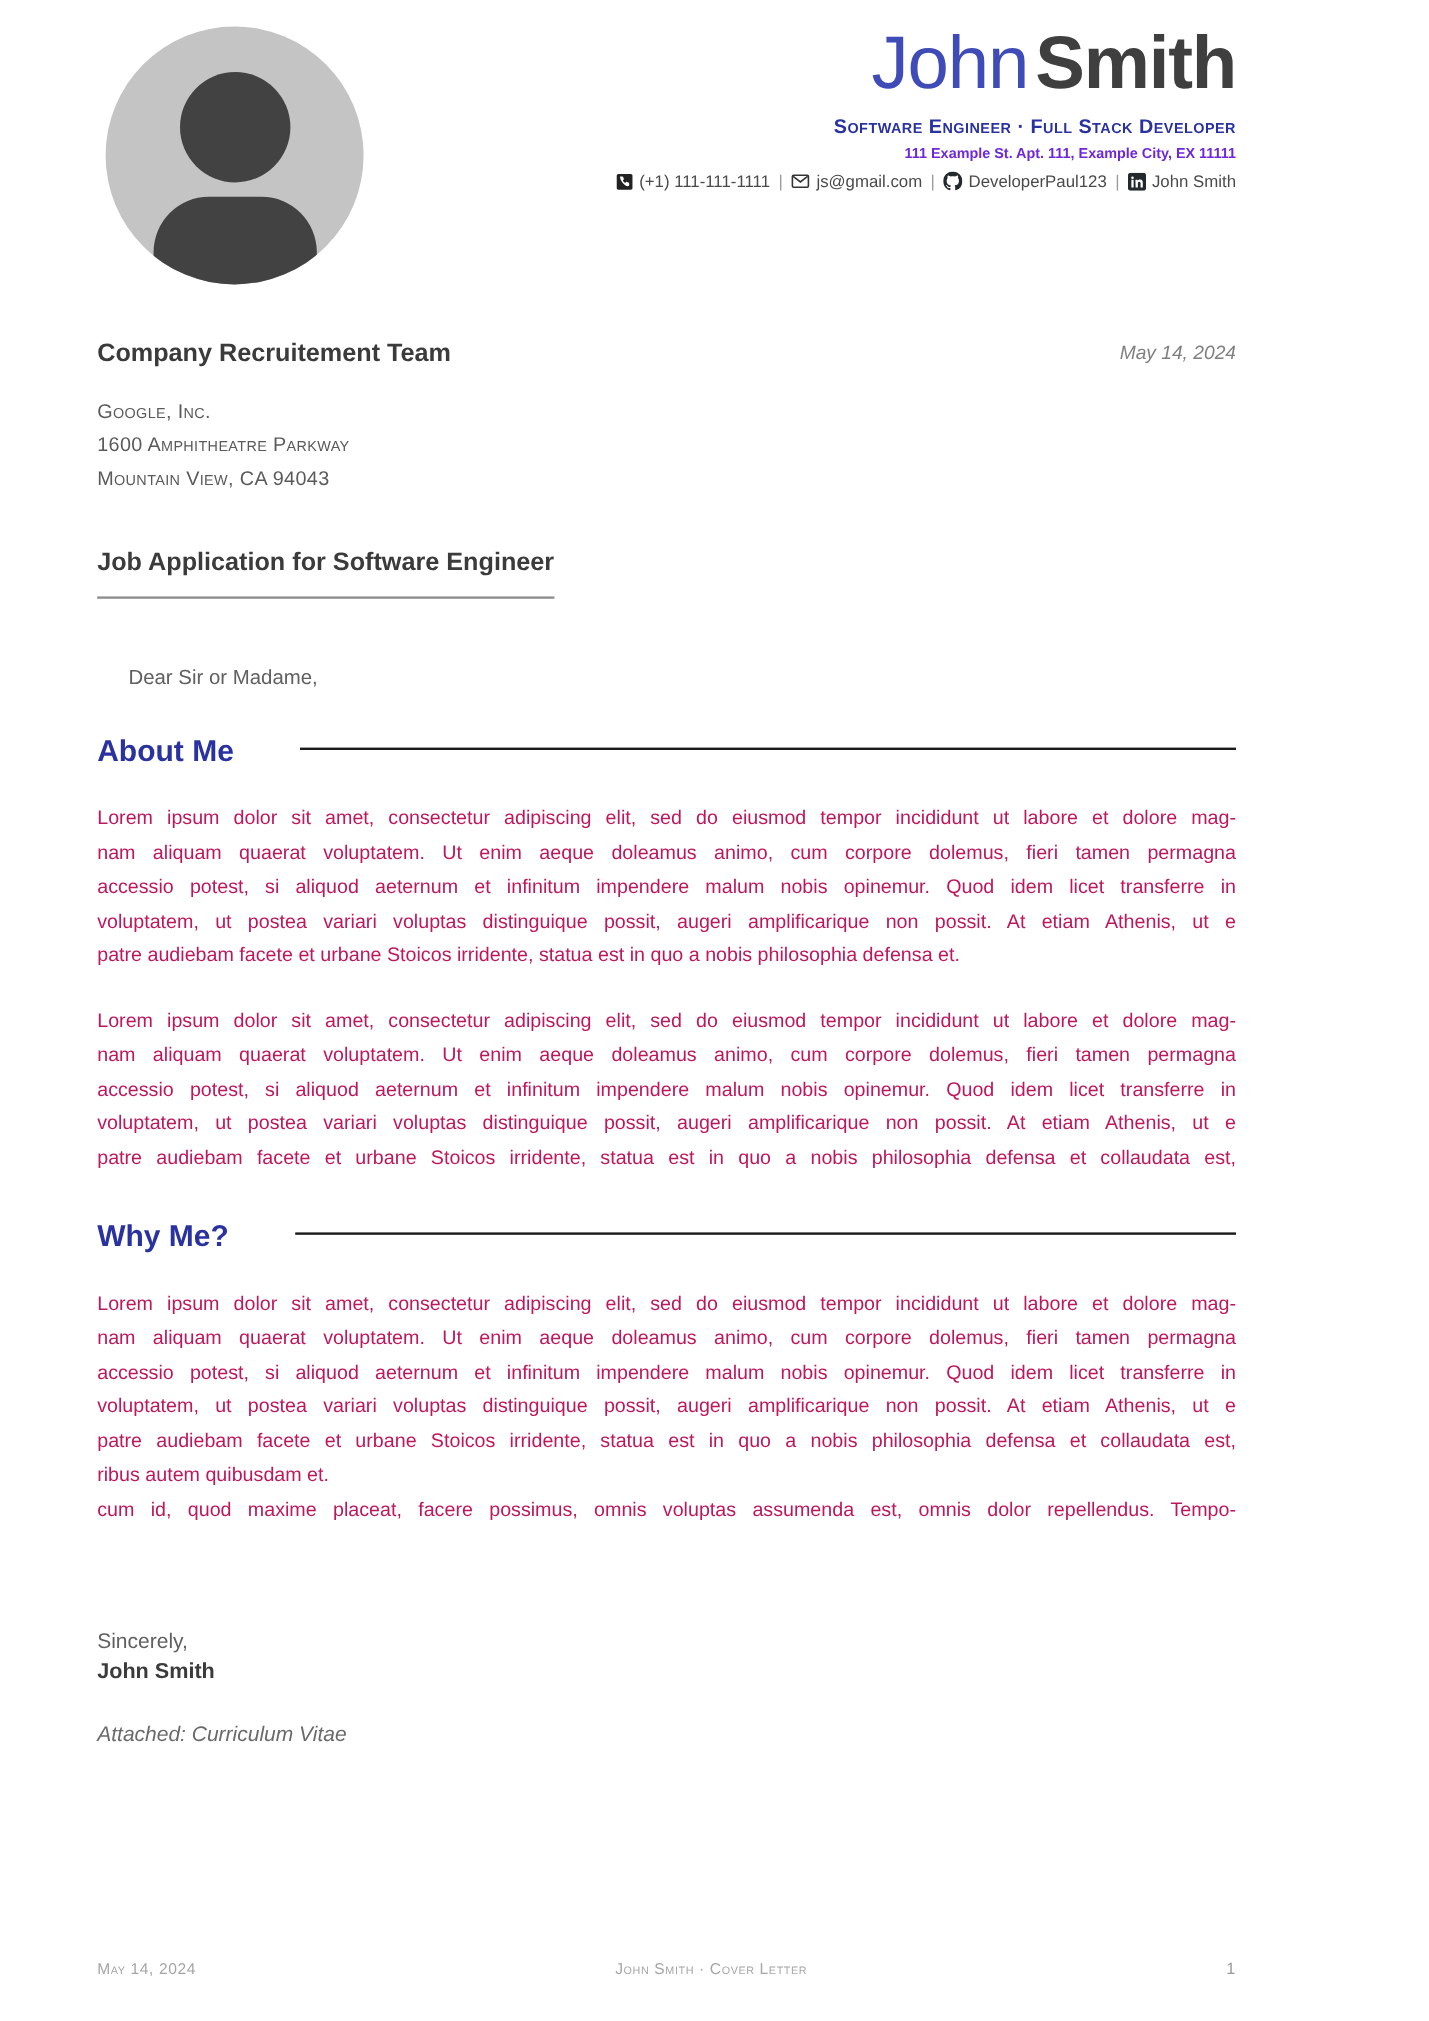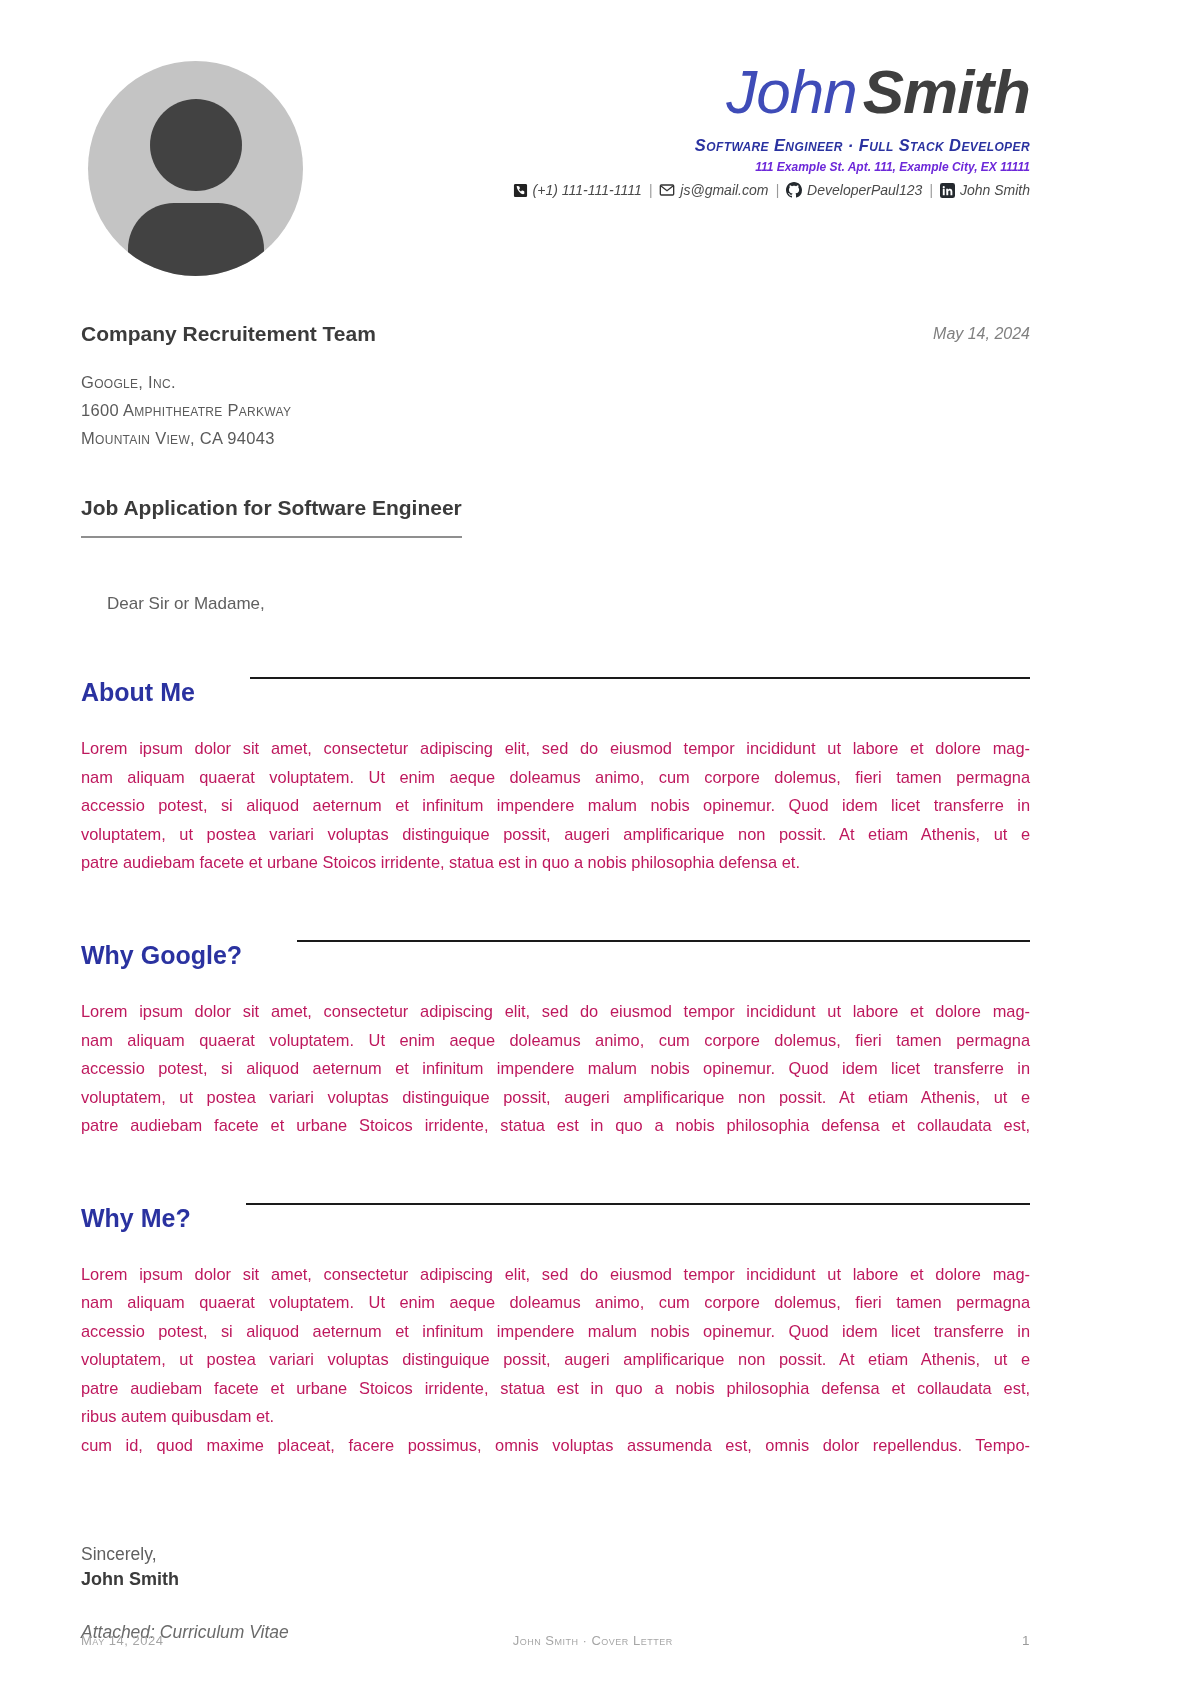--- a/index.html
+++ b/index.html
@@ -9,21 +9,21 @@
     position: relative;
     width: 1191px;
     height: 1684px;
     margin: 0 auto;
     background: #ffffff;
     overflow: hidden;
   }
   .content { padding: 0 161px 0 81px; }
 
   
-  .header { position: relative; margin-top: 59px; height: 217px; font-style: italic; }
+  .header { position: relative; margin-top: 20px; height: 217px; }
   .avatar {
     position: absolute; left: 7px; top: 2px;
     width: 215px; height: 215px; border-radius: 50%;
     background: #c4c4c4; overflow: hidden;
   }
   .avatar .head {
     position: absolute; left: 50%; top: 38px; transform: translateX(-50%);
     width: 92px; height: 92px; border-radius: 50%; background: #424242;
   }
   .avatar .torso {
@@ -55,21 +55,21 @@
 
   
   .subject-wrap { margin-top: 44px; }
   .subject {
     display: inline-block; font-size: 21px; font-weight: 700; color: #3b3b3b;
     border-bottom: 2px solid #8f8f8f; padding-bottom: 16px;
   }
   .opening { margin-top: 56px; font-size: 17px; color: #606060; margin-left: 26px; }
 
   
-  .letter-section .section-heading { margin-top: 63px; display: flex; align-items: flex-start; gap: 41px; }
+  .letter-section .section-heading { margin-top: 36px; display: flex; align-items: center; gap: 41px; }
   .section-title { font-size: 25px; font-weight: 700; color: #2a32a0; line-height: 1.25; white-space: nowrap; }
   .section-rule { flex: 1; border-bottom: 2.5px solid #1a1a1a; margin-left: 14px; margin-bottom: 6px; }
   .section-body { margin-top: 26px; font-size: 16.4px; color: #be185d; line-height: 28.5px; }
   .pline { text-align: justify; text-align-last: justify; }
   .pline.last { text-align-last: left; }
 
   
   .valediction { margin-top: 85px; font-size: 17.5px; color: #606060; }
   .signature { margin-top: 4px; font-size: 18px; font-weight: 700; color: #3b3b3b; }
   .attachment { margin-top: 32px; font-size: 17.5px; font-style: italic; color: #6a6a6a; }
@@ -158,24 +158,20 @@
     <div class="section-body">
             <div class="pline">Lorem ipsum dolor sit amet, consectetur adipiscing elit, sed do eiusmod tempor incididunt ut labore et dolore mag-</div>
             <div class="pline">nam aliquam quaerat voluptatem. Ut enim aeque doleamus animo, cum corpore dolemus, fieri tamen permagna</div>
             <div class="pline">accessio potest, si aliquod aeternum et infinitum impendere malum nobis opinemur. Quod idem licet transferre in</div>
             <div class="pline">voluptatem, ut postea variari voluptas distinguique possit, augeri amplificarique non possit. At etiam Athenis, ut e</div>
             <div class="pline last">patre audiebam facete et urbane Stoicos irridente, statua est in quo a nobis philosophia defensa et.</div>
           </div>
   </section>
 
   <section class="letter-section">
-    <div class="section-heading">
-      <h2 class="section-title">Why Google?</h2>
-      <div class="section-rule"></div>
-    </div>
     <div class="section-body">
             <div class="pline">Lorem ipsum dolor sit amet, consectetur adipiscing elit, sed do eiusmod tempor incididunt ut labore et dolore mag-</div>
             <div class="pline">nam aliquam quaerat voluptatem. Ut enim aeque doleamus animo, cum corpore dolemus, fieri tamen permagna</div>
             <div class="pline">accessio potest, si aliquod aeternum et infinitum impendere malum nobis opinemur. Quod idem licet transferre in</div>
             <div class="pline">voluptatem, ut postea variari voluptas distinguique possit, augeri amplificarique non possit. At etiam Athenis, ut e</div>
             <div class="pline">patre audiebam facete et urbane Stoicos irridente, statua est in quo a nobis philosophia defensa et collaudata est,</div>
           </div>
   </section>
 
   <section class="letter-section">

